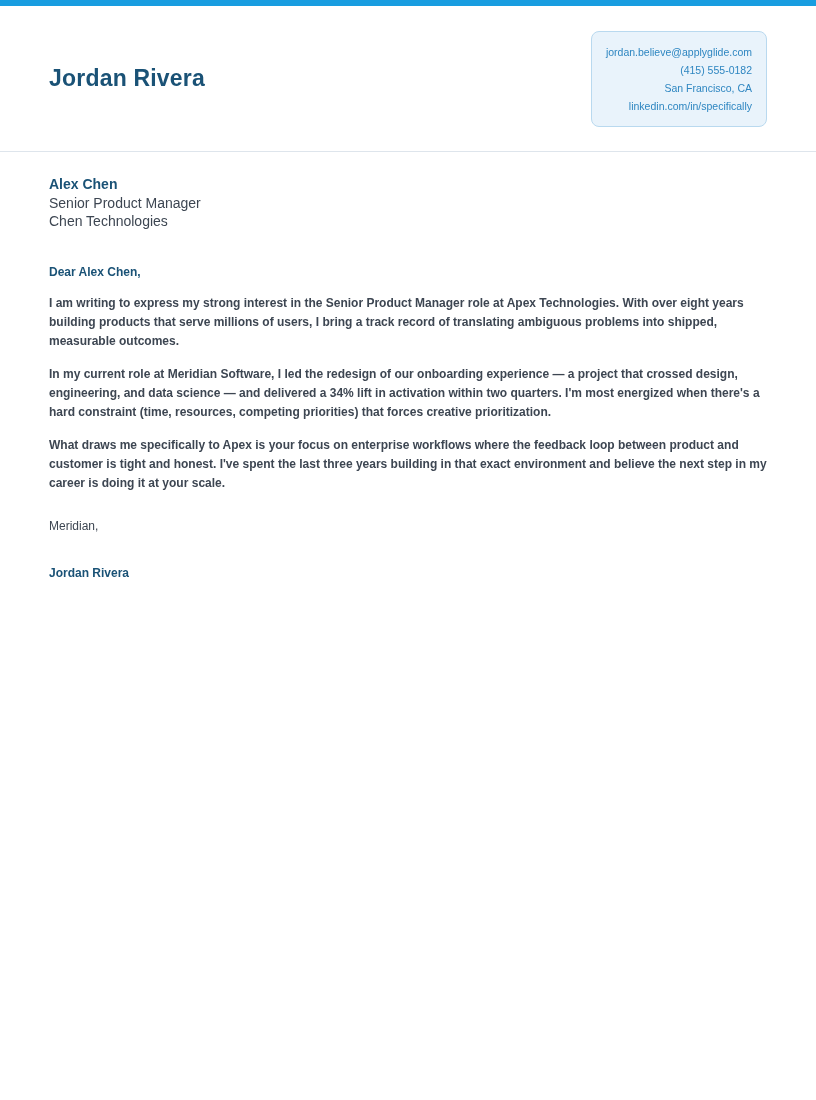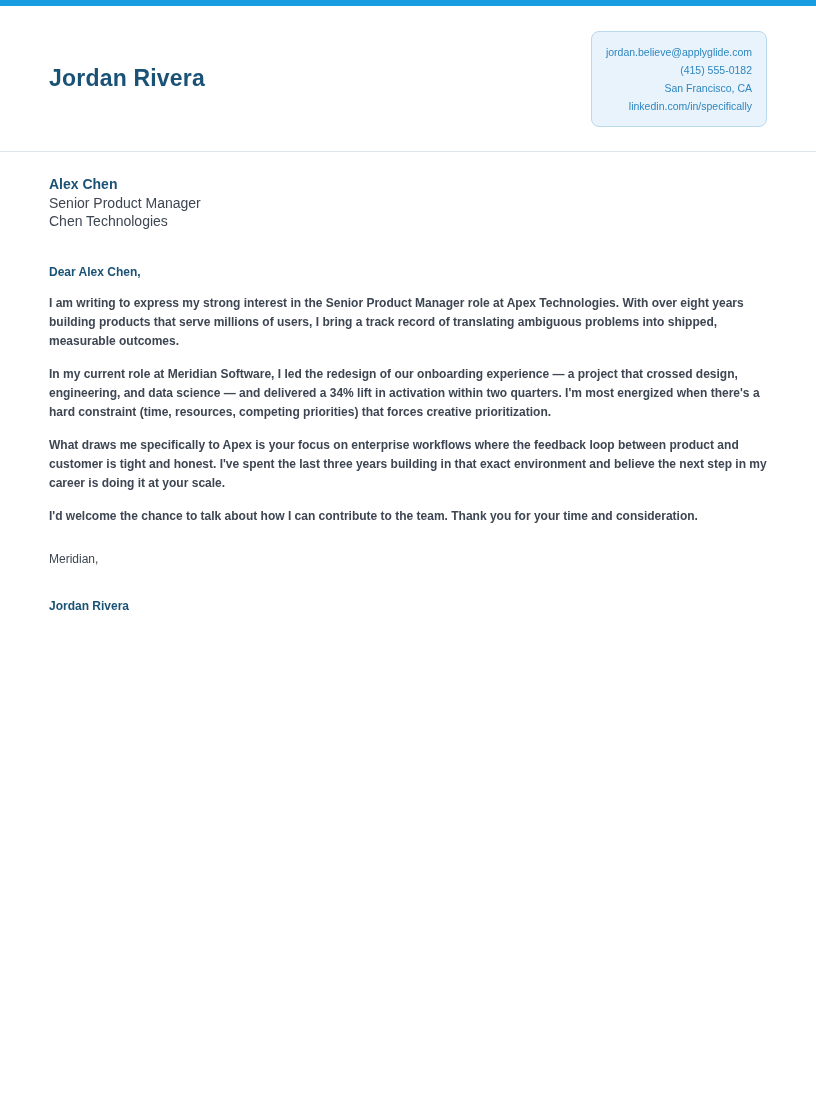--- a/index.html
+++ b/index.html
@@ -116,18 +116,17 @@
       <div class="recipient-name">Alex Chen</div>
       <div class="recipient-title">Senior Product Manager</div>
       <div class="recipient-company">Chen Technologies</div>
     </div>
 
     <div class="salutation">Dear Alex Chen,</div>
 
     <p class="para">I am writing to express my strong interest in the Senior Product Manager role at Apex Technologies. With over eight years building products that serve millions of users, I bring a track record of translating ambiguous problems into shipped, measurable outcomes.</p>
     <p class="para">In my current role at Meridian Software, I led the redesign of our onboarding experience — a project that crossed design, engineering, and data science — and delivered a 34% lift in activation within two quarters. I'm most energized when there's a hard constraint (time, resources, competing priorities) that forces creative prioritization.</p>
     <p class="para">What draws me specifically to Apex is your focus on enterprise workflows where the feedback loop between product and customer is tight and honest. I've spent the last three years building in that exact environment and believe the next step in my career is doing it at your scale.</p>
-    <p class="para">I'd welcome the chance to talk about how I can contribute to the team. Thank you for your time and consideration.</p>
 
     <div class="closing">Meridian,</div>
     <div class="signature">Jordan Rivera</div>
   </main>
 </div>
 
 </body></html>

